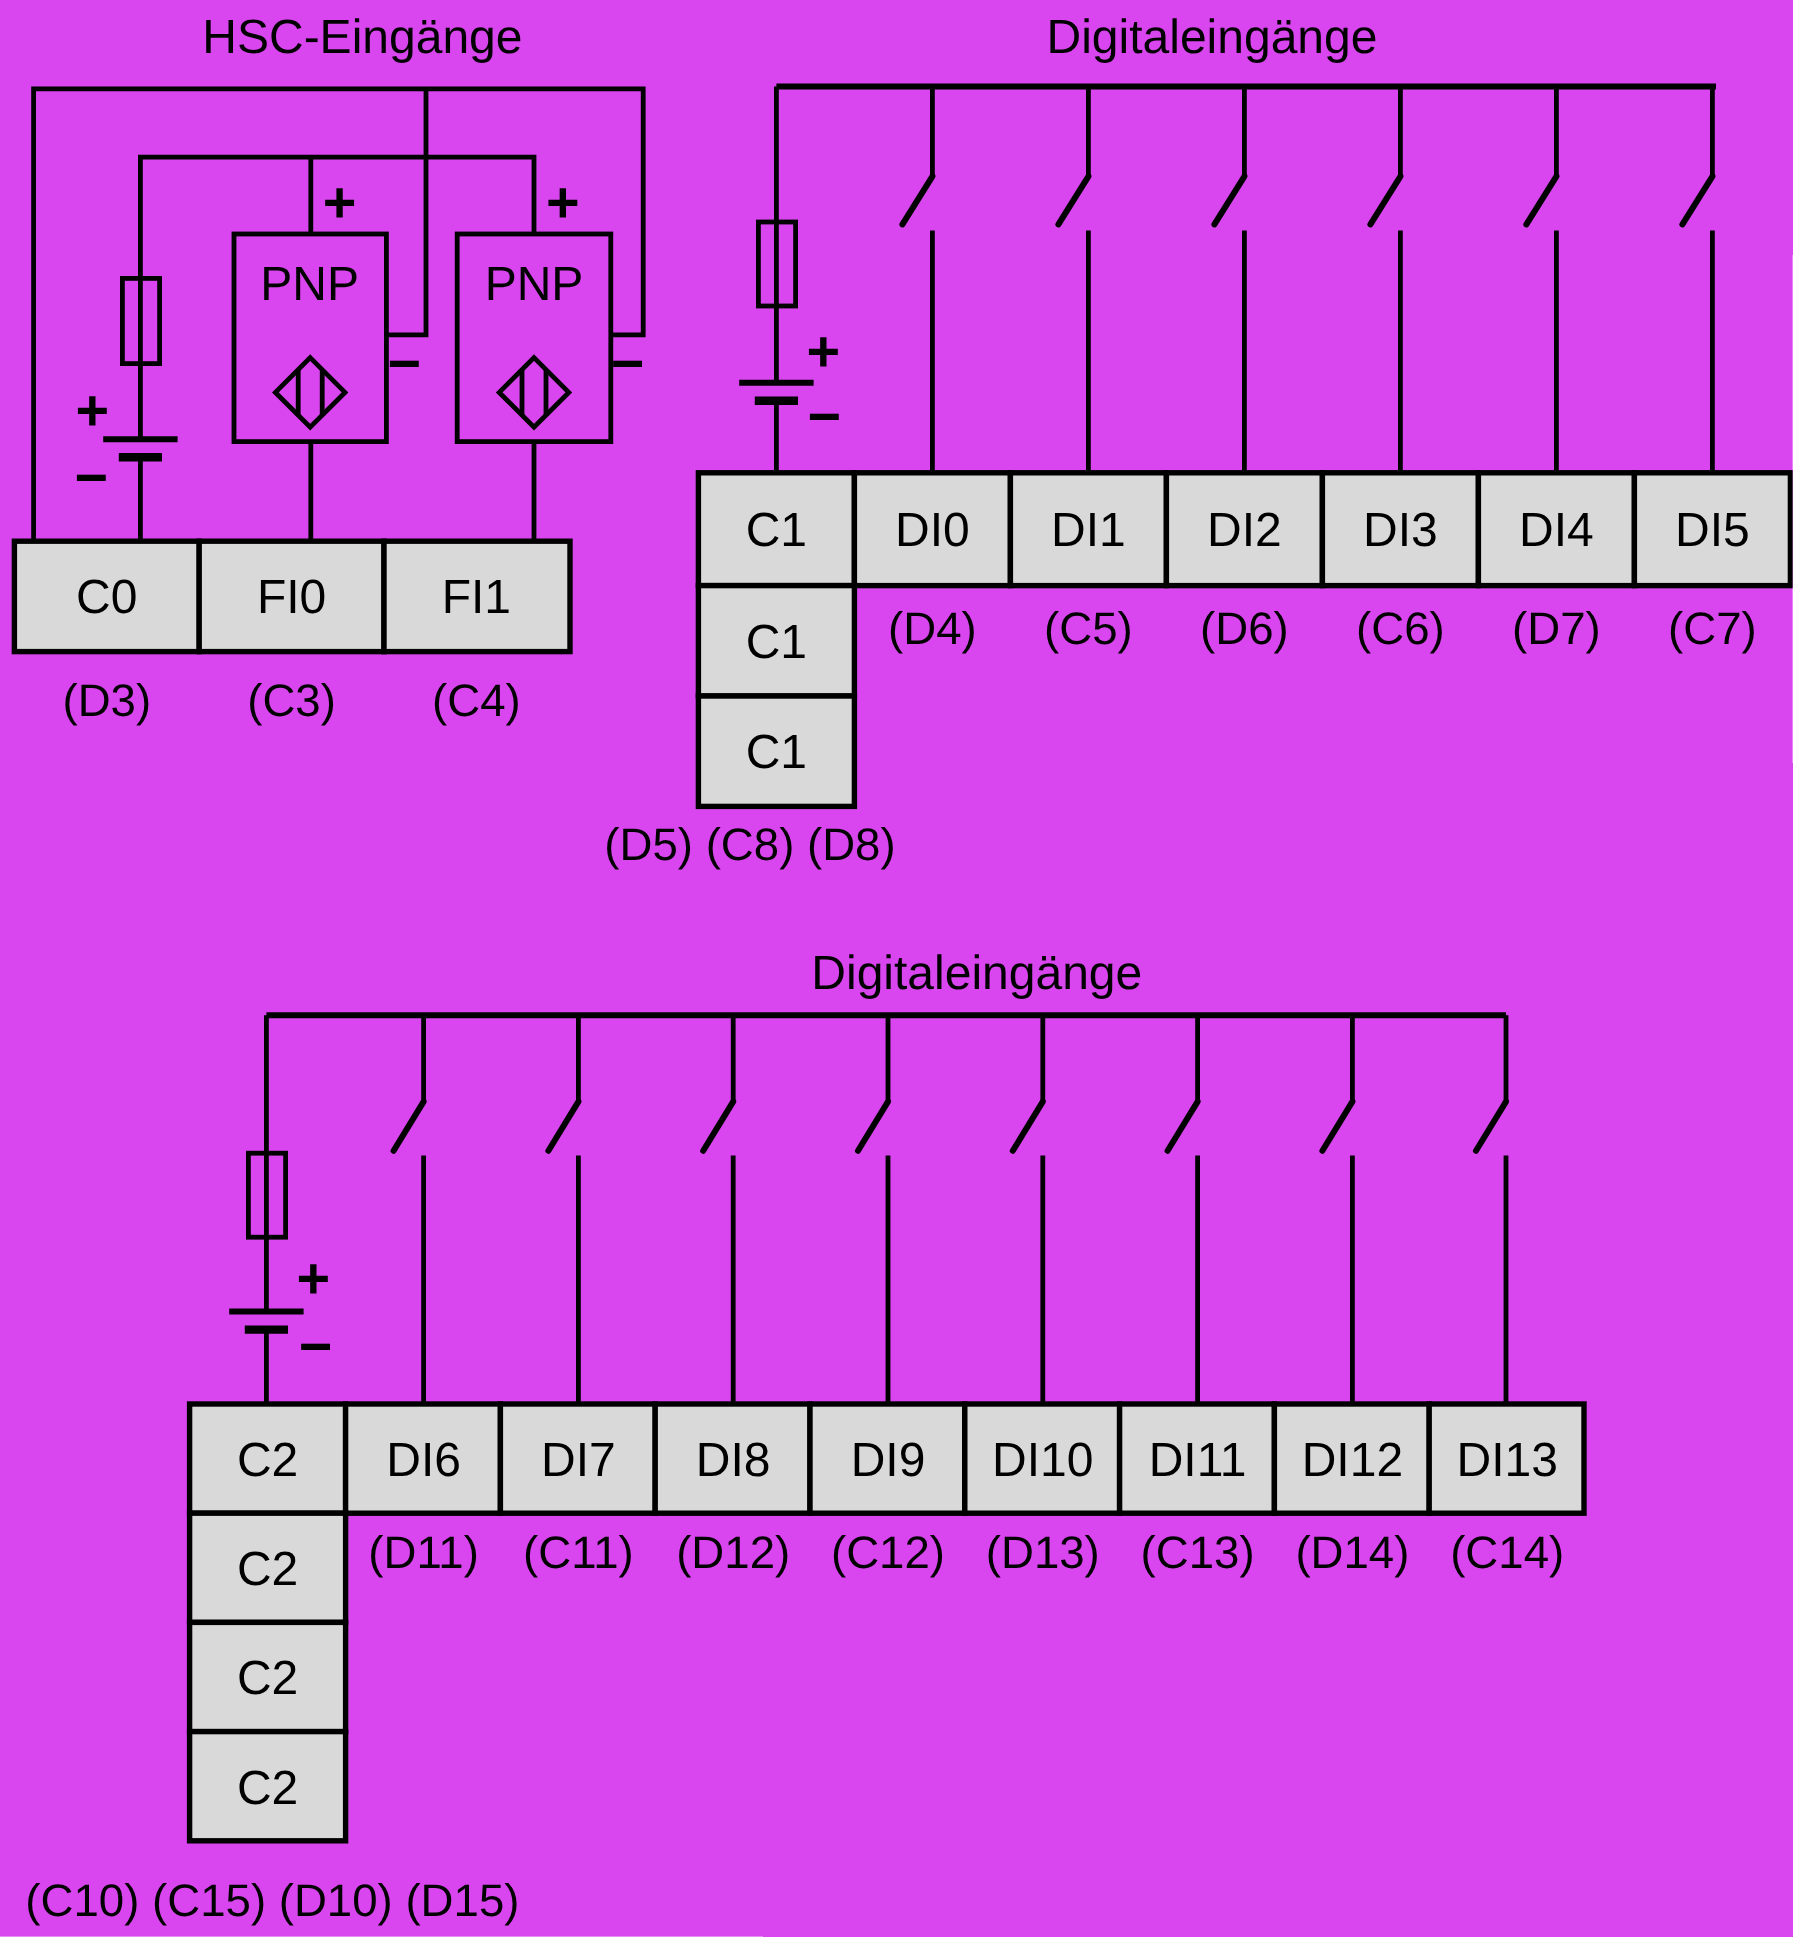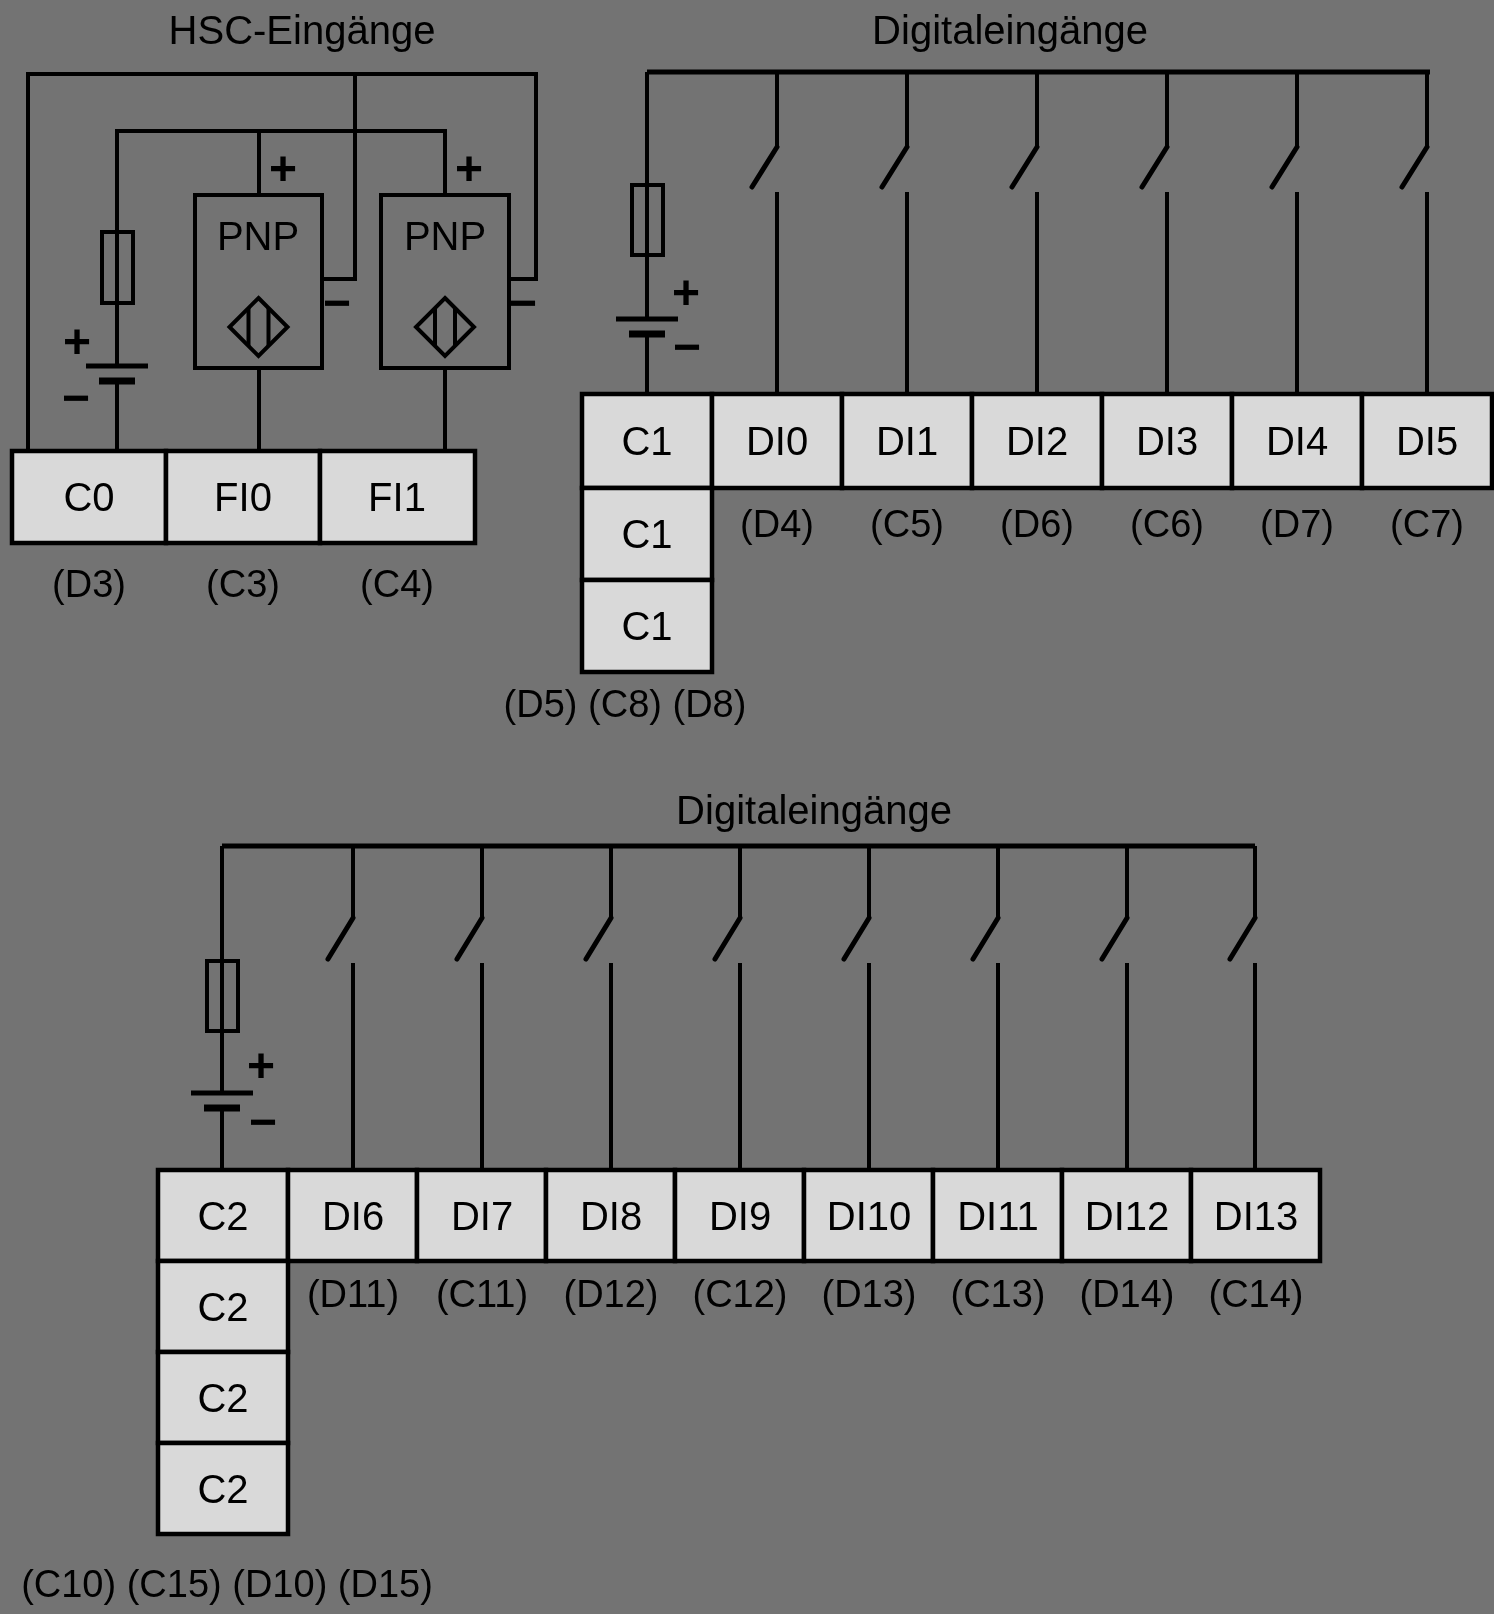--- a/index.html
+++ b/index.html
@@ -1,16 +1,16 @@
 <!DOCTYPE html>
 <html lang="de"><head>
 <meta charset="utf-8">
 <style>
   html,body{margin:0;padding:0;background:#ffffff;}
-  .stage{width:1494px;height:1614px;background:#737373;position:relative;overflow:hidden;}
+  .stage{width:1494px;height:1614px;background:#d946ef;position:relative;overflow:hidden;}
   svg{font-family:"Liberation Sans", sans-serif;display:block;}
   .wire{fill:none;stroke:#000000;stroke-width:4;}
   .rail{fill:none;stroke:#000000;stroke-width:5;}
   .blade{fill:none;stroke:#000000;stroke-width:5;stroke-linecap:round;}
   .comp{fill:none;stroke:#000000;stroke-width:4;}
   .cell{stroke:#000000;stroke-width:4.5;}
   .plate-l{stroke:#000000;stroke-width:5;}
   .plate-s{stroke:#000000;stroke-width:7;}
   text{fill:#000000;}
   .t-title{font-size:40px;text-anchor:middle;}

